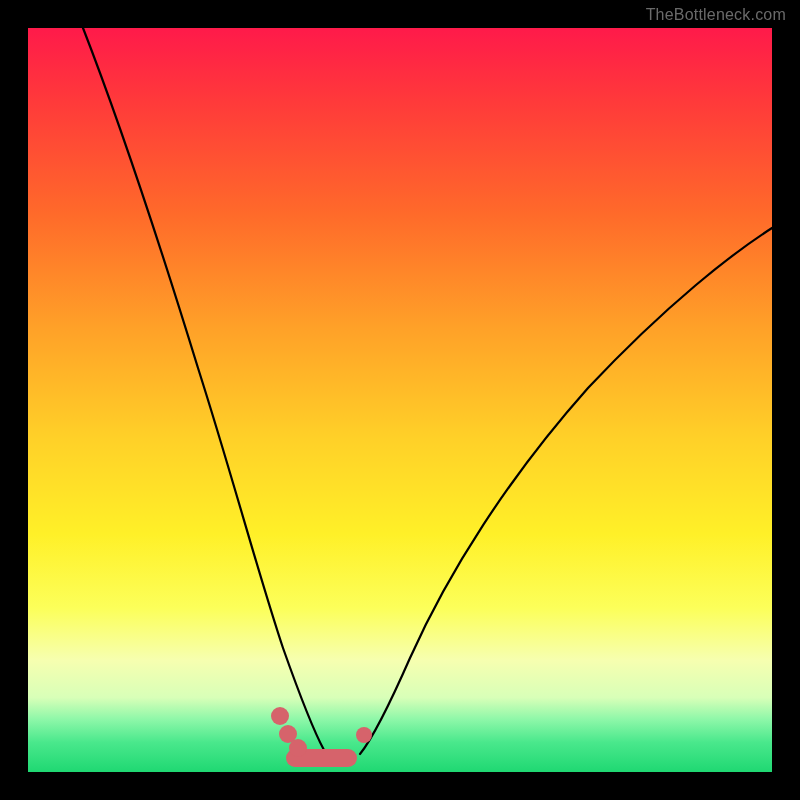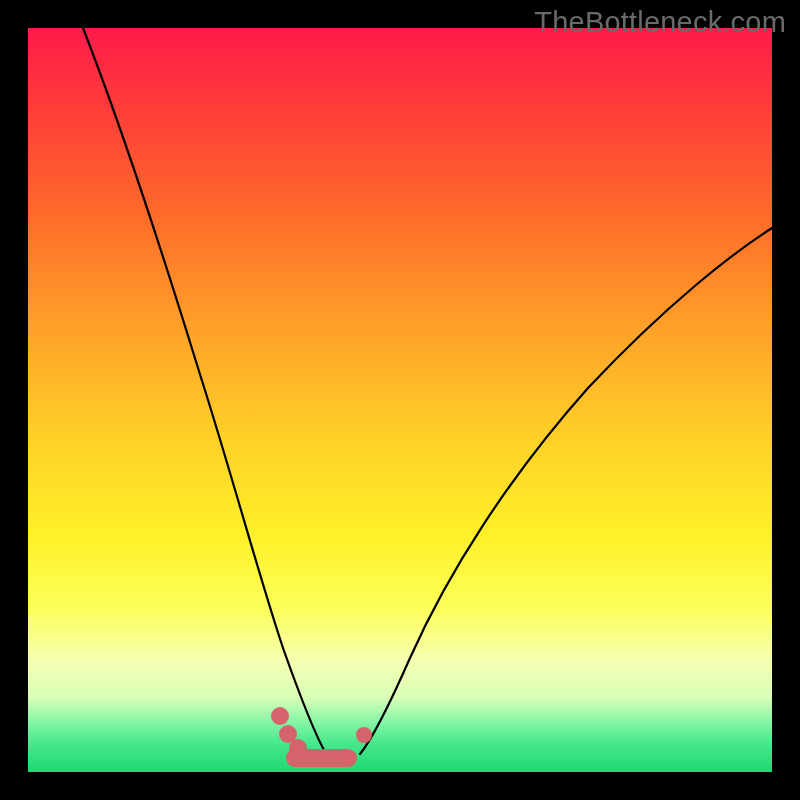--- a/index.html
+++ b/index.html
@@ -30,21 +30,21 @@
       #8cf7a8 93%,
       #4ae88c 96%,
       #1fd872 100%
     );
   }
   .watermark {
     position: absolute;
     top: 6px;
     right: 14px;
     color: #6a6a6a;
-    font-size: 29px;
+    font-size: 16px;
     letter-spacing: 0.2px;
     font-weight: 400;
     user-select: none;
   }
   svg.plot {
     position: absolute;
     left: 0;
     top: 0;
     width: 744px;
     height: 744px;

